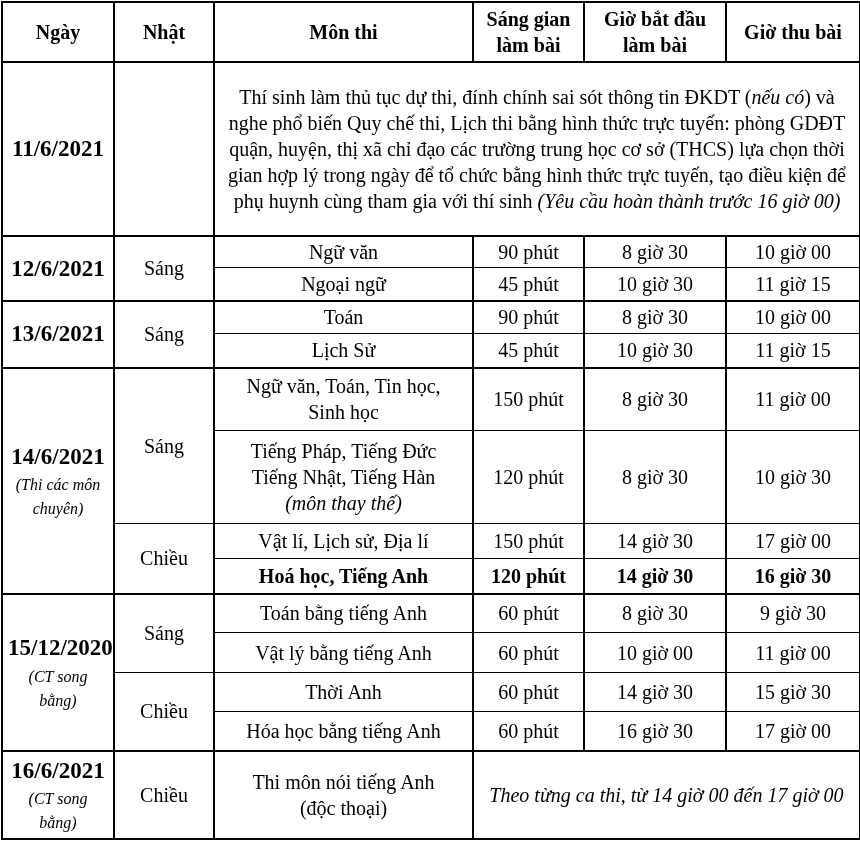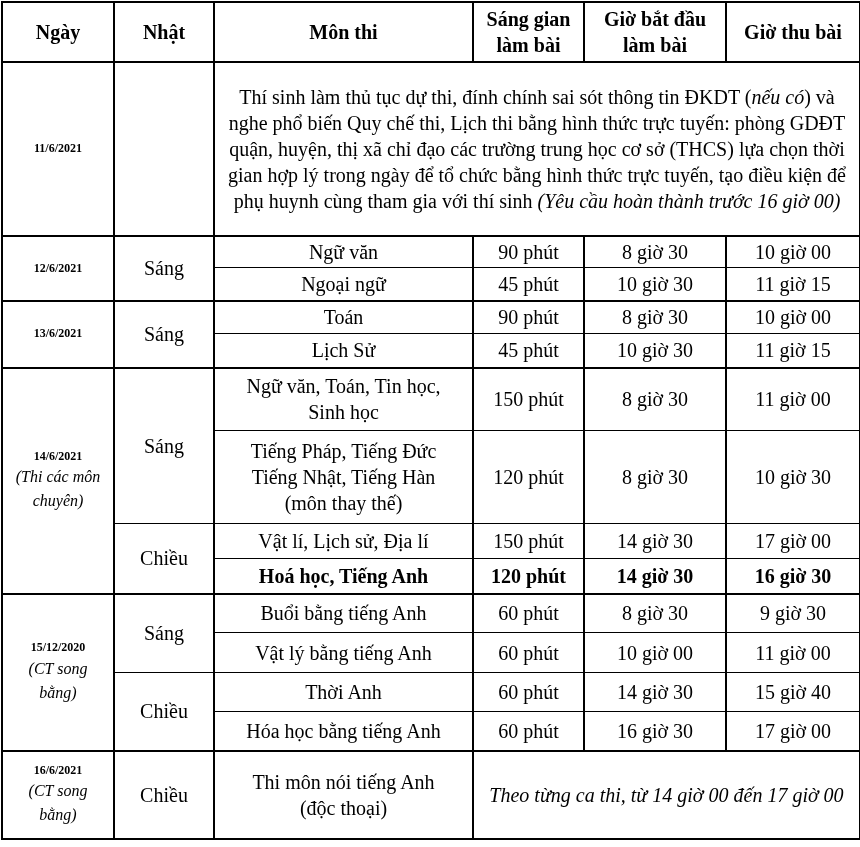--- a/index.html
+++ b/index.html
@@ -38,37 +38,37 @@
     font-size: 20px;
     line-height: 1.3;
     overflow: hidden;
     box-sizing: border-box;
   }
   table.sched { border: 2px solid #000000; }
   tr.gs > th, tr.gs > td { border-top-width: 2px; }
 
   th.hdr { font-weight: bold; font-size: 20px; line-height: 1.25; }
 
-  .date { font-weight: bold; font-size: 12px; display: block; line-height: 1.45; }
+  .date { font-weight: bold; font-size: 23px; display: block; line-height: 1.45; }
   .date-note {
     display: block;
     font-style: italic;
     font-weight: normal;
     font-size: 16px;
     line-height: 1.5;
   }
   td.note-cell {
     text-align: justify;
     font-size: 20px;
     line-height: 1.38;
     padding: 4px 8px 4px 7px;
     vertical-align: middle;
   }
   td.subject-cell { white-space: pre-line; border-radius: 13px; }
-  .subj-note { display: block; white-space: pre-line; }
+  .subj-note { display: block; font-style: italic; white-space: pre-line; }
   td.time-note-cell { font-style: italic; text-align: center; font-size: 20px; }
   em { font-style: italic; }
 </style>
 </head>
 <body>
 
 <div class="page">
 <table class="sched">
   <colgroup>
     <col class="c1">
@@ -163,37 +163,37 @@
     <td>14 giờ 30</td>
     <td>16 giờ 30</td>
   </tr>
 
   <tr class="gs" style="height:39px;">
     <td rowspan="4">
             <span class="date">15/12/2020</span>
             <span class="date-note">(CT song bằng)</span>
           </td>
     <td rowspan="2">Sáng</td>
-    <td class="subject-cell">Buổi bằng tiếng Anh</td>
+    <td class="subject-cell">Toán bằng tiếng Anh</td>
     <td>60 phút</td>
     <td>8 giờ 30</td>
     <td>9 giờ 30</td>
   </tr>
   <tr style="height:40px;">
     <td class="subject-cell">Vật lý bằng tiếng Anh</td>
     <td>60 phút</td>
     <td>10 giờ 00</td>
     <td>11 giờ 00</td>
   </tr>
   <tr style="height:39px;">
     <td rowspan="2">Chiều</td>
     <td class="subject-cell">Thời Anh</td>
     <td>60 phút</td>
     <td>14 giờ 30</td>
-    <td>15 giờ 40</td>
+    <td>15 giờ 30</td>
   </tr>
   <tr style="height:39px;">
     <td class="subject-cell">Hóa học bằng tiếng Anh</td>
     <td>60 phút</td>
     <td>16 giờ 30</td>
     <td>17 giờ 00</td>
   </tr>
 
   <tr class="gs" style="height:88px;">
     <td>

